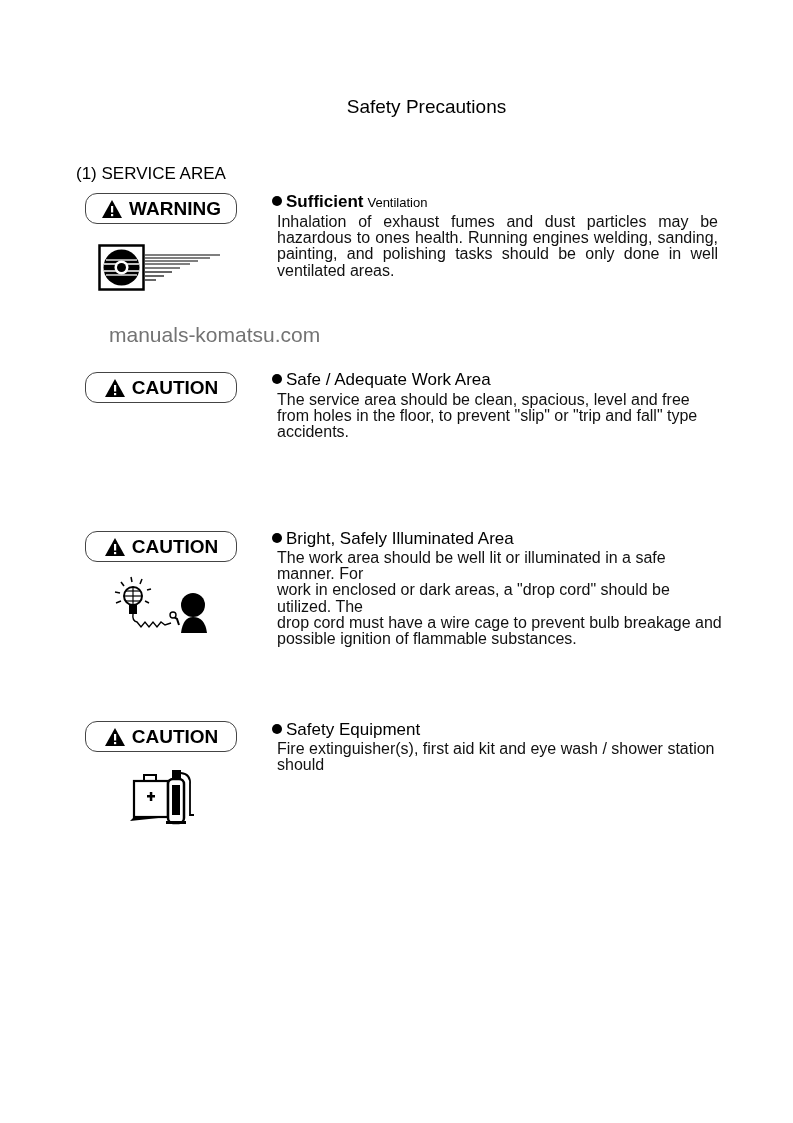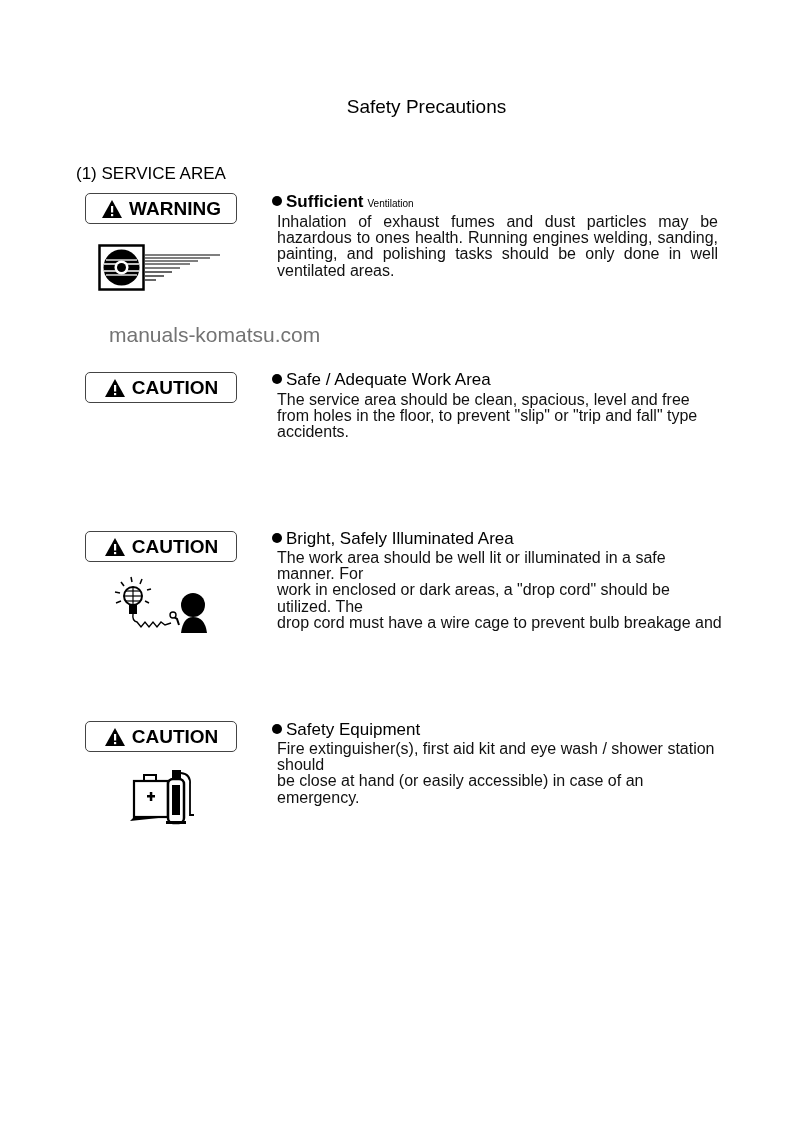--- a/index.html
+++ b/index.html
@@ -1,25 +1,25 @@
 <!DOCTYPE html>
 <html><head>
 <meta charset="utf-8">
 <style>
   html, body { margin:0; padding:0; background:#fff; }
   body { width:793px; height:1123px; position:relative; overflow:hidden; font-family:"Liberation Sans", sans-serif; color:#000; }
   .abs { position:absolute; }
   .title { left:0; width:793px; top:96px; text-align:center; font-size:19px; padding-left:4px; box-sizing:border-box;margin-left:28px; }
   .section { left:76px; top:164px; font-size:17px; }
   .watermark { left:109px; top:323px; font-size:21px; color:#737373; }
-  .badge { position:absolute; left:85px; width:152px; height:31px; border:1px solid #444; border-radius:5px; box-sizing:border-box; display:flex; align-items:center; justify-content:center; gap:6px; font-weight:bold; font-size:19px; }
+  .badge { position:absolute; left:85px; width:152px; height:31px; border:1px solid #444; border-radius:12px; box-sizing:border-box; display:flex; align-items:center; justify-content:center; gap:6px; font-weight:bold; font-size:19px; }
   .badge svg { width:22px; height:20px; }
   .heading { position:absolute; left:272px; font-size:17px; display:flex; align-items:baseline; white-space:nowrap; }
   .bullet { display:inline-block; width:10px; height:10px; border-radius:50%; background:#000; margin-right:4px; position:relative; top:-1px; }
-  .heading .sub { font-size:10px; margin-left:4px; }
+  .heading .sub { font-size:13px; margin-left:4px; }
   .body { position:absolute; left:277px; width:441px; font-size:16px; line-height:16.2px; color:#111; }
   .justify { text-align:justify; }
   .pic { position:absolute; }
 </style>
 </head>
 <body>
 
 <div class="abs title">Safety Precautions</div>
 <div class="abs section">(1) SERVICE AREA</div>
 <div class="abs watermark">manuals-komatsu.com</div>
@@ -108,20 +108,21 @@
   <circle cx="60" cy="40" r="3" fill="#fff" stroke="#000" stroke-width="1.4"></circle>
 </svg>
 <div class="heading" style="top:529px;font-weight:normal;">
   <span class="bullet"></span>
   <span>Bright, Safely Illuminated Area</span>
 </div>
 <div class="body" style="top:550px;width:445px;">
   <div>The work area should be well lit or illuminated in a safe manner. For</div>
   <div>work in enclosed or dark areas, a "drop cord" should be utilized. The</div>
   <div>drop cord must have a wire cage to prevent bulb breakage and</div>
+  <div>possible ignition of flammable substances.</div>
 </div>
 
 <div class="badge" style="top:721px;">
   <svg viewBox="0 0 22 20">
       <path d="M11 1 L21 19 L1 19 Z" fill="#000"></path>
       <rect x="10" y="7" width="2.2" height="6.5" fill="#fff"></rect>
       <rect x="10" y="15" width="2.2" height="2.2" fill="#fff"></rect>
     </svg>
   <span>CAUTION</span>
 </div>
@@ -136,14 +137,13 @@
   <rect x="44" y="3" width="9" height="9" fill="#000"></rect>
   <path d="M53 6 Q63 7 62 18 L62 48 L66 48" fill="none" stroke="#000" stroke-width="1.8"></path>
   <rect x="38" y="54" width="20" height="3" fill="#000"></rect>
 </svg>
 <div class="heading" style="top:720px;">
   <span class="bullet"></span>
   <span>Safety Equipment</span>
 </div>
 <div class="body" style="top:741px;width:445px;">
   <div>Fire extinguisher(s), first aid kit and eye wash / shower station should</div>
-  <div>be close at hand (or easily accessible) in case of an emergency.</div>
 </div>
 
 </body></html>

